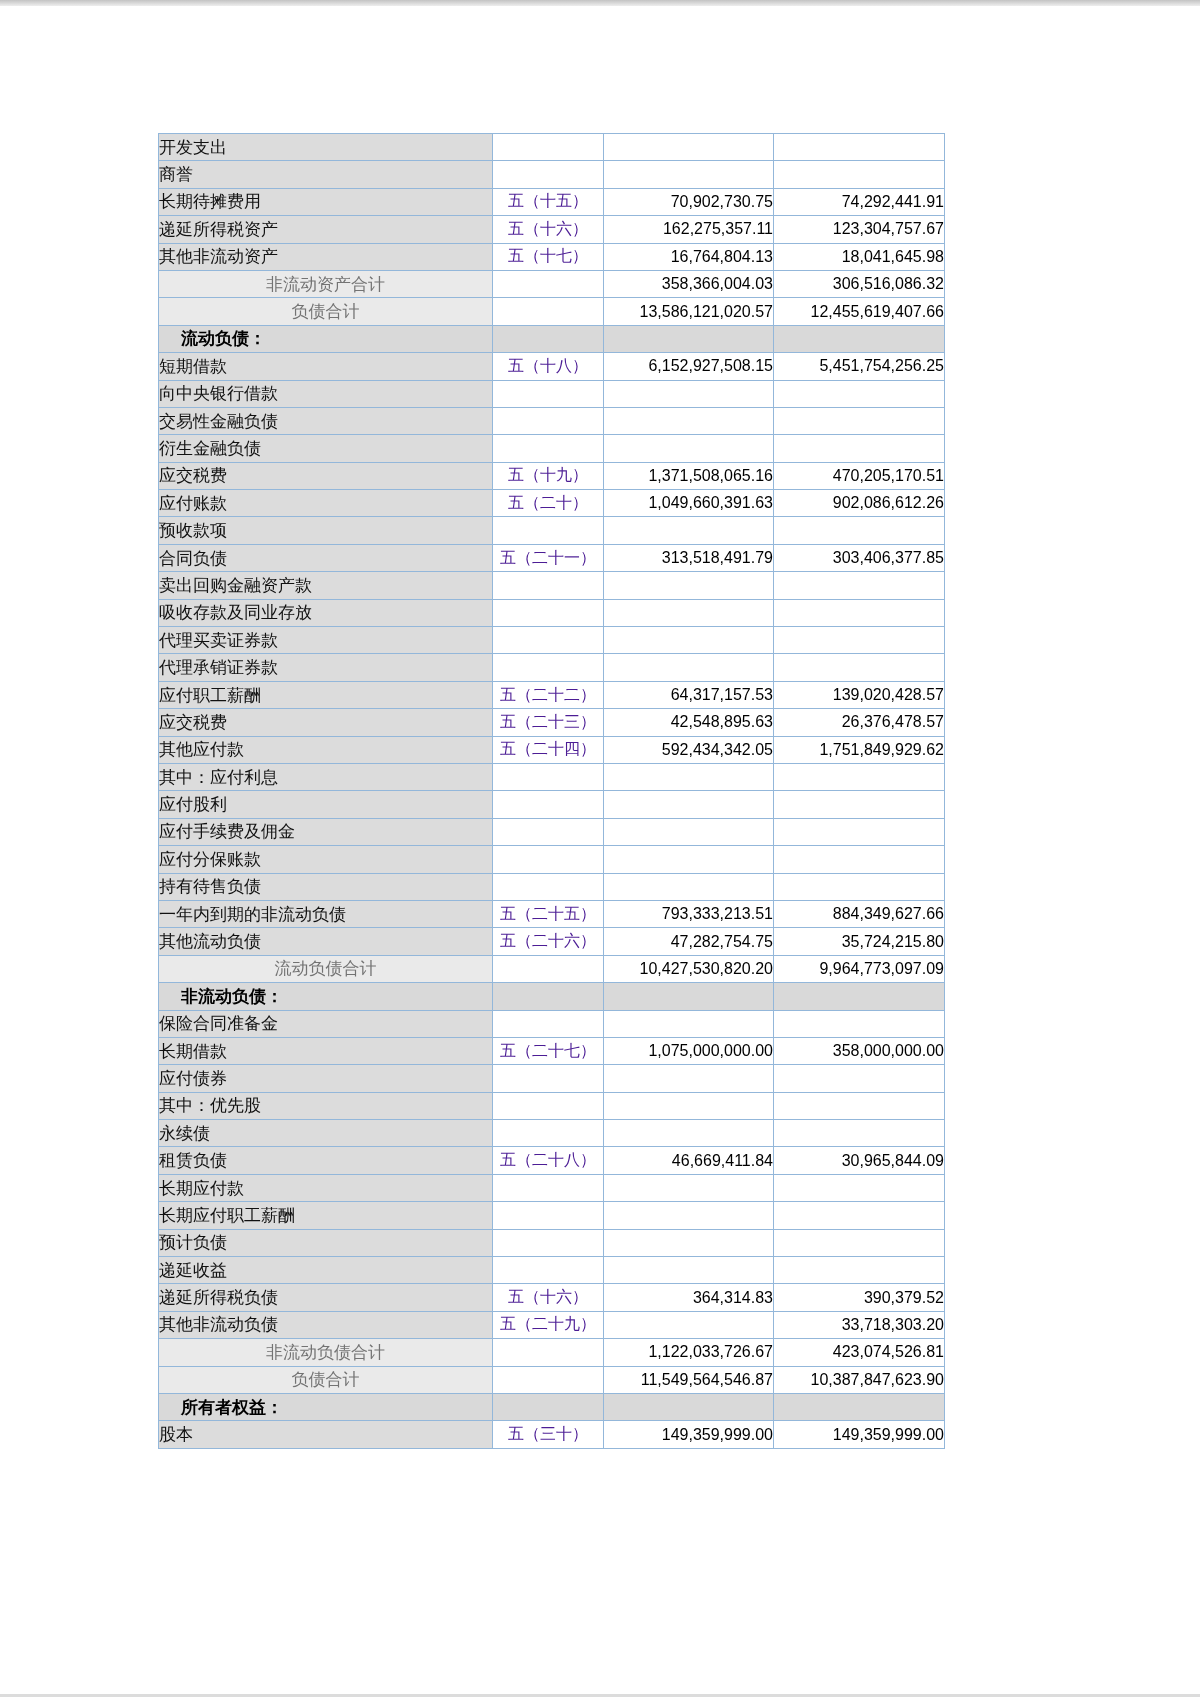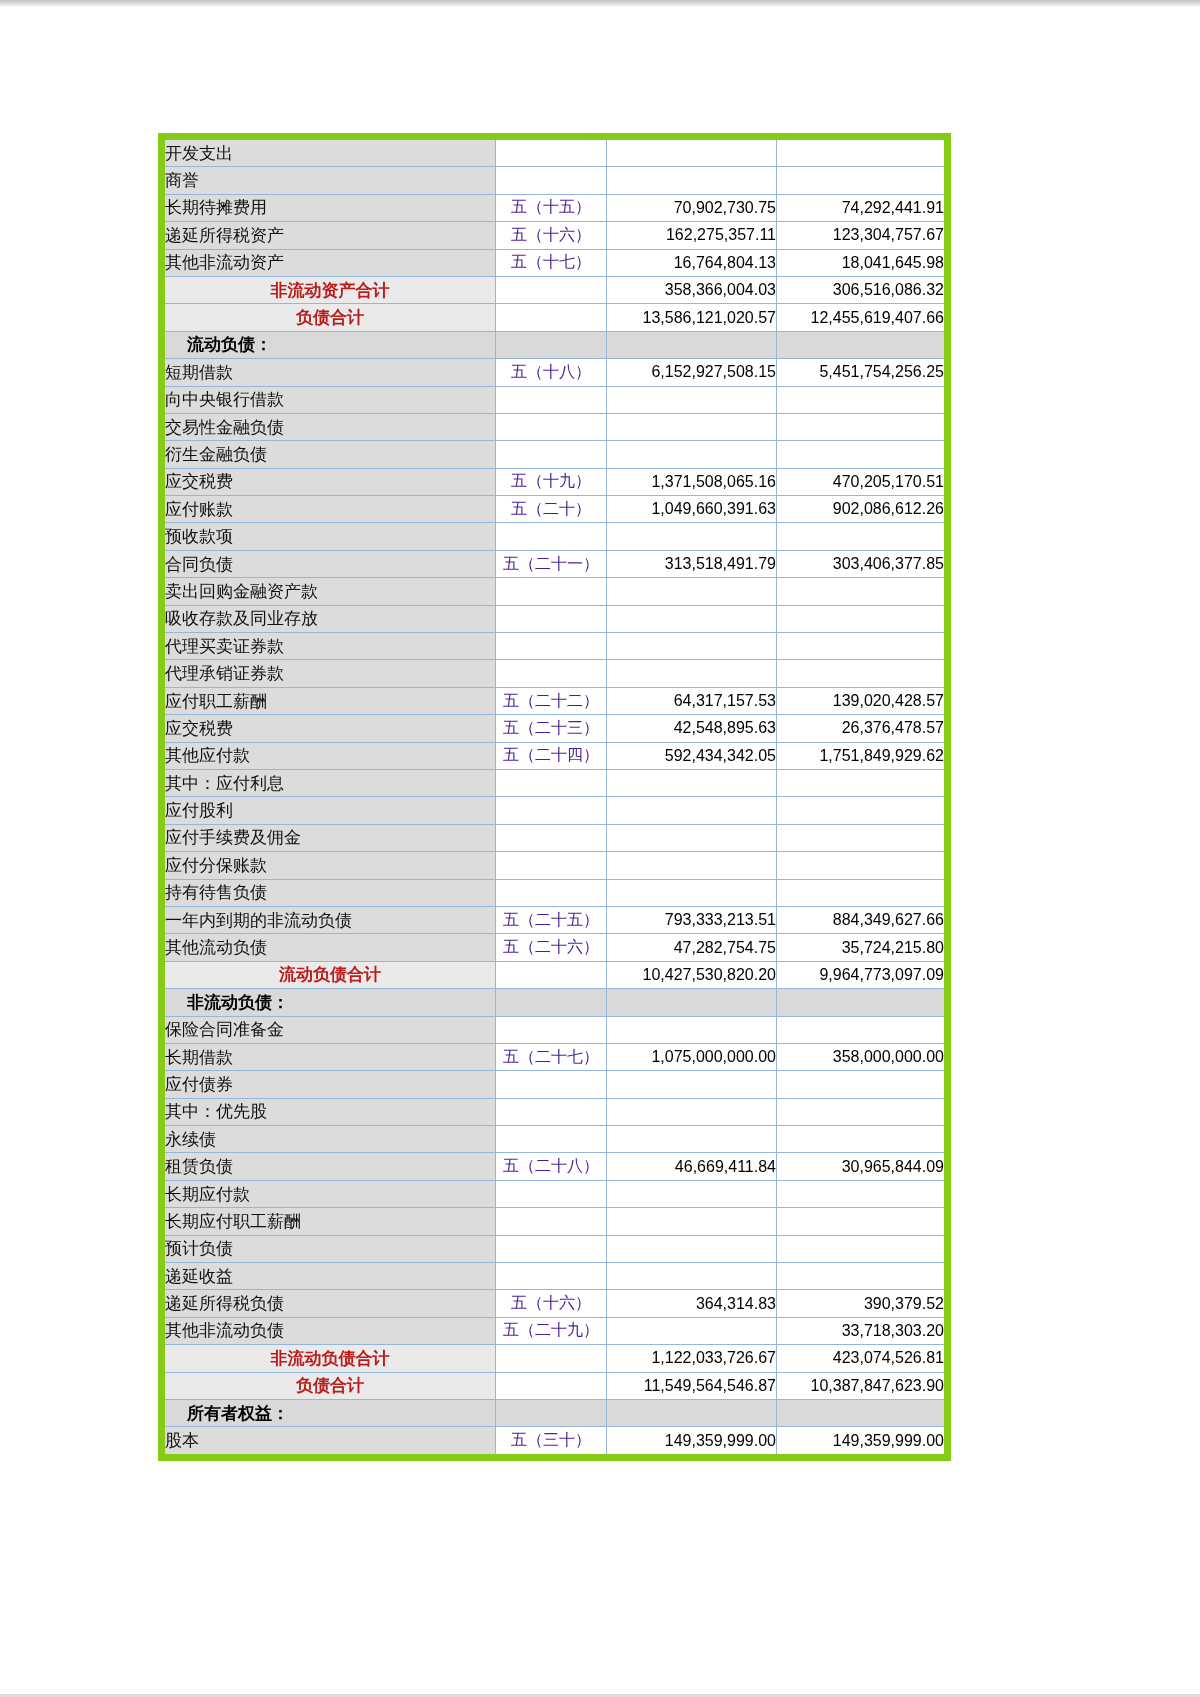--- a/index.html
+++ b/index.html
@@ -26,21 +26,21 @@
     height: 3px;
     background: #dcdcdc;
   }
   table.bs {
     position: absolute;
     left: 158px;
     top: 133px;
     width: 786px;
     border-collapse: collapse;
     table-layout: fixed;
-    border: 7px solid #84cc16;
+    border: 1px solid #84cc16;
   }
   table.bs td {
     height: 26.4px;
     padding: 0;
     border: 1px solid #93b7da;
     overflow: hidden;
     white-space: nowrap;
     vertical-align: middle;
   }
   td.c-label {
@@ -60,24 +60,24 @@
     text-align: right;
     padding-right: 8px;
     font-family: "Liberation Sans", sans-serif;
     font-size: 16px;
     color: #000000;
   }
   tr.subtotal td.c-label {
     background: #eaeaea;
     text-align: center;
     padding-left: 0;
-    font-weight: bold;
+    font-weight: normal;
     font-family: "Liberation Sans", sans-serif;
     font-size: 17px;
-    color: #b91c1c;
+    color: #737373;
   }
   tr.section td {
     background: #d9d9d9;
     padding-left: 22px;
   }
   tr.section td.c-label {
     font-weight: bold;
     font-family: "Liberation Sans", sans-serif;
     font-size: 17px;
     color: #000000;

